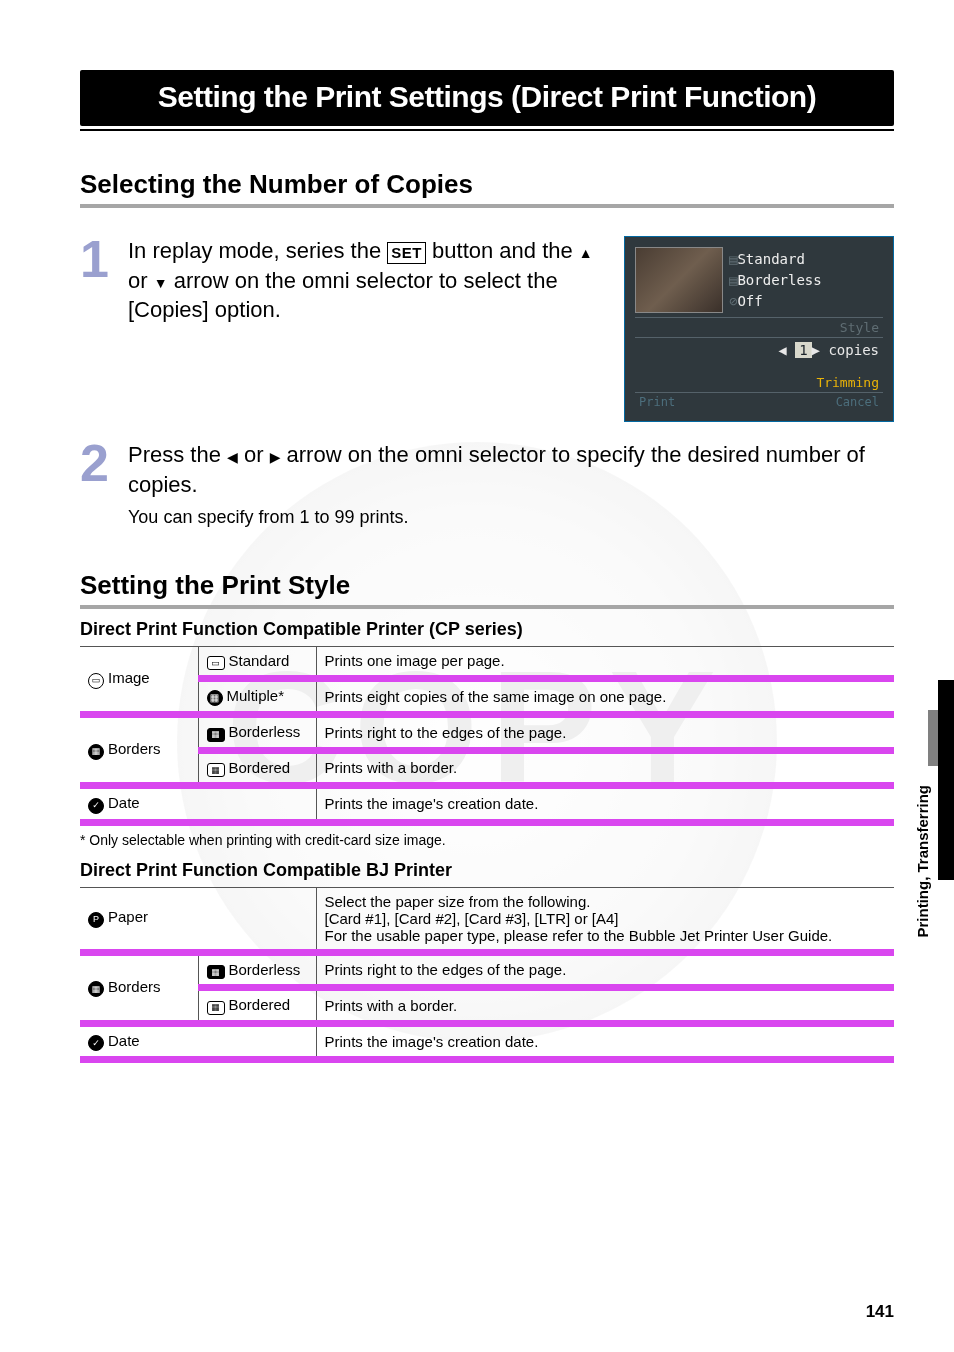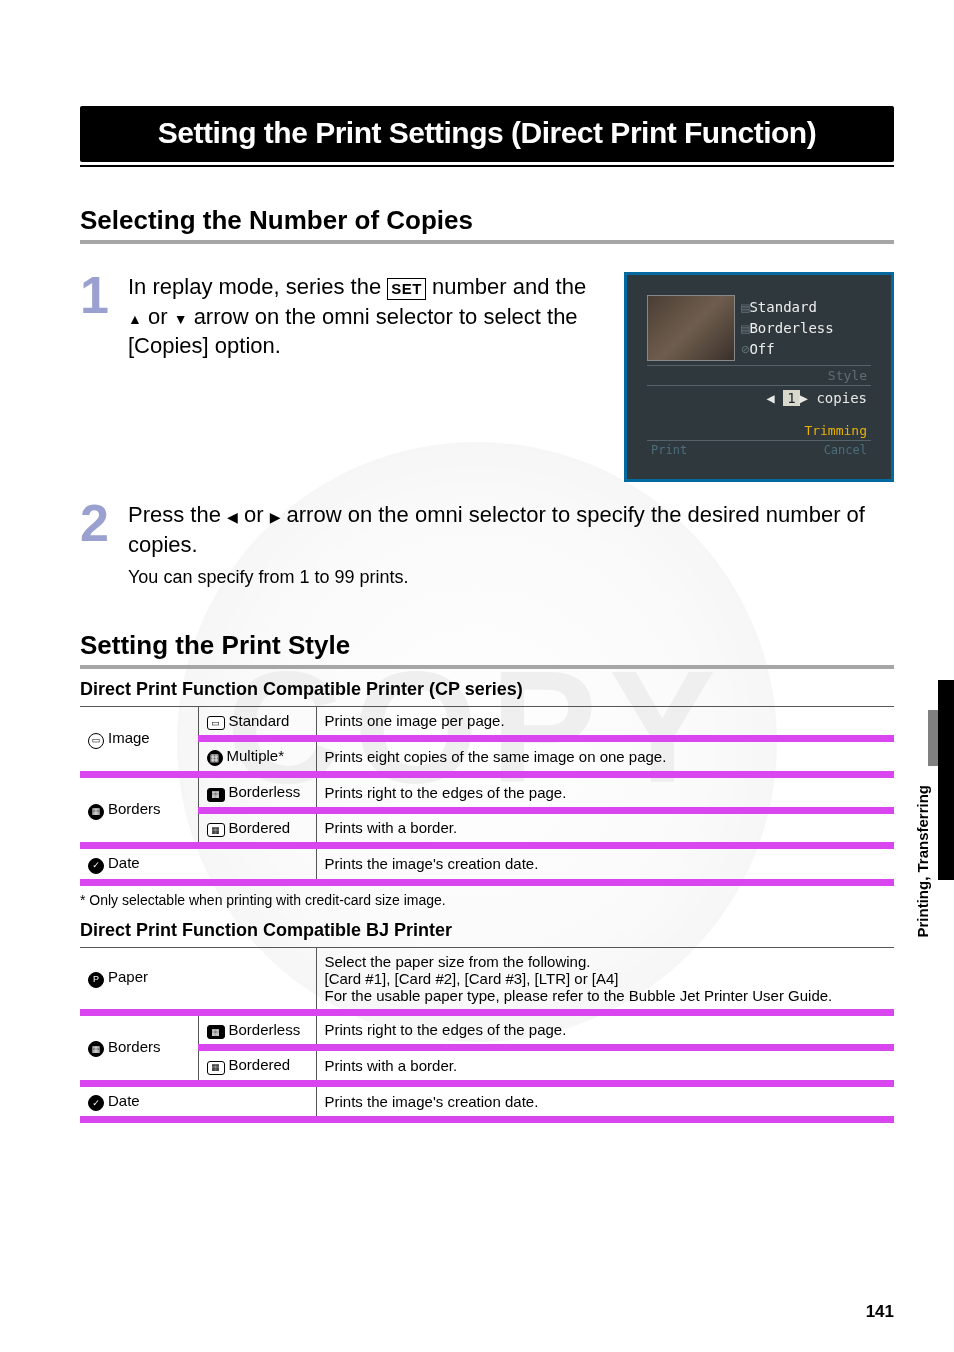--- a/index.html
+++ b/index.html
@@ -18,21 +18,20 @@
   }
   .title-band {
     background: #000;
     color: #fff;
     font-weight: bold;
     font-size: 30px;
     padding: 10px 14px 12px 14px;
     text-align: center;
     border-radius: 2px;
     letter-spacing: -0.5px;
-    margin-top: 36px;
   }
   .rule-under-title {
     border-top: 2px solid #000;
     margin-top: 3px;
   }
   .heading-h2 {
     font-size: 26px;
     font-weight: bold;
     color: #000;
     margin: 38px 0 4px 0;
@@ -69,22 +68,22 @@
     display: flex;
     align-items: flex-start;
     gap: 18px;
   }
   .screenshot {
     width: 270px;
     flex-shrink: 0;
   }
   .screenshot-inner {
     background: #2f383d;
-    border: 3px solid #0369a1;
-    padding: 20px;
+    border: 1px solid #0369a1;
+    padding: 10px;
     font-family: monospace;
     font-size: 14px;
     color: #bfc0c4;
   }
   .ss-top {
     display:flex;
     gap:6px;
   }
   .ss-thumb {
     width: 88px; height: 66px;
@@ -267,21 +266,21 @@
   <div class="title-band">Setting the Print Settings (Direct Print Function)</div>
   <div class="rule-under-title"></div>
 
   <div class="heading-h2">Selecting the Number of Copies</div>
   <div class="heading-h2-rule"></div>
 
   <div class="step-block">
     <div class="step-num">1</div>
     <div class="step-row">
       <div class="step-body">
-        <span>In replay mode, series the </span><span class="glyph-set">SET</span><span> number and the </span><span class="tri">▲</span><span> or </span><span class="tri">▼</span><span> arrow on the omni selector to select the [Copies] option.</span>
+        <span>In replay mode, series the </span><span class="glyph-set">SET</span><span> button and the </span><span class="tri">▲</span><span> or </span><span class="tri">▼</span><span> arrow on the omni selector to select the [Copies] option.</span>
       </div>
       <div class="screenshot">
         <div class="screenshot-inner">
           <div class="ss-top">
             <div class="ss-thumb"></div>
             <div class="ss-lines">
               <div><span class="ss-dim">▤</span><span class="ss-active">Standard</span></div>
               <div><span class="ss-dim">▤</span><span class="ss-active">Borderless</span></div>
               <div><span class="ss-dim">⊘</span><span class="ss-active">Off</span></div>
             </div>

